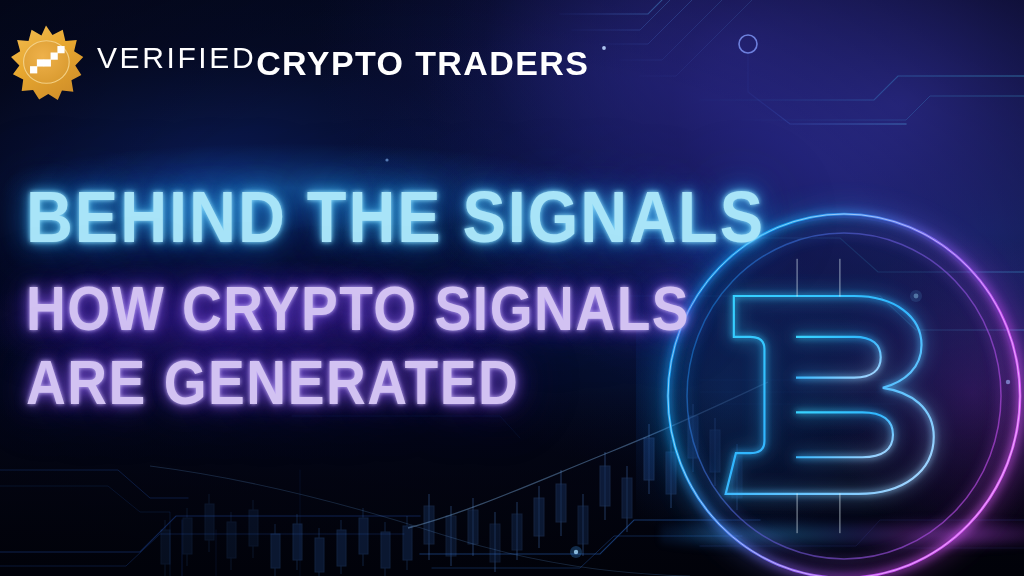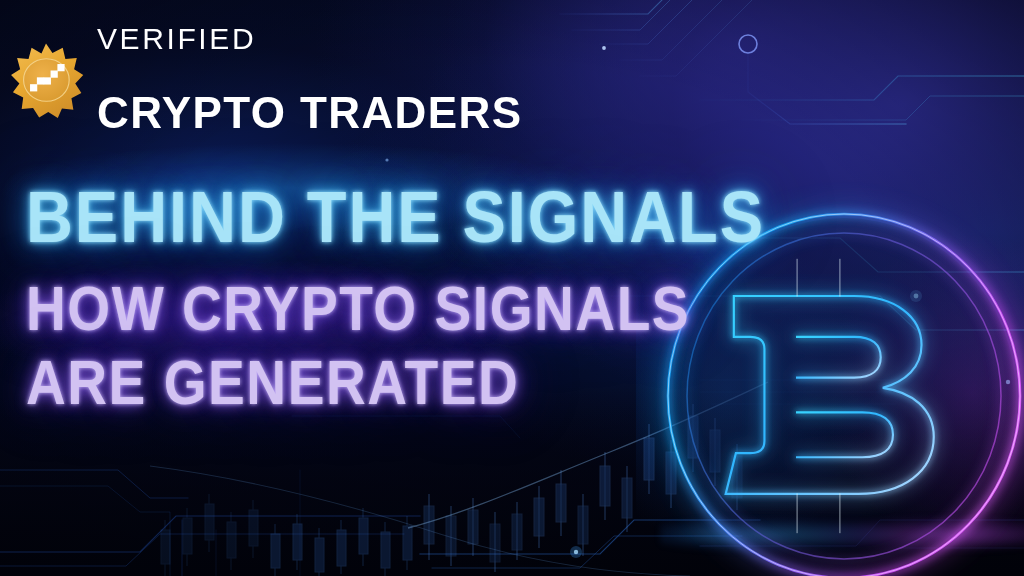--- a/index.html
+++ b/index.html
@@ -43,28 +43,28 @@
   .layer { position:absolute; inset:0; }
   .layer svg { width:100%; height:100%; display:block; }
 
   
   #logo {
     position:absolute; left:8px; top:23px;
     display:flex; align-items:center; gap:13px;
     z-index:30;
   }
   #logo .badge { width:76px; height:78px; flex:0 0 auto; }
-  #logo .wordmark { display:flex; flex-direction:column; line-height:1;gap:32px; }
+  #logo .wordmark { display:flex; flex-direction:row; line-height:1; }
   .wm-top {
     color:#ffffff; font-size:30px; font-weight:400;
     letter-spacing:2.6px; line-height:1.05;
     font-family:"Liberation Sans", sans-serif;
   }
   .wm-bot {
-    color:#ffffff; font-size:44px; font-weight:700;
+    color:#ffffff; font-size:34px; font-weight:700;
     letter-spacing:1.4px; line-height:1.06; margin-top:3px;
     font-family:"Liberation Sans", sans-serif;
   }
 
   
   #headline {
     position:absolute; left:26px; top:148px;
     z-index:25;
     margin-top:30px;
   }

